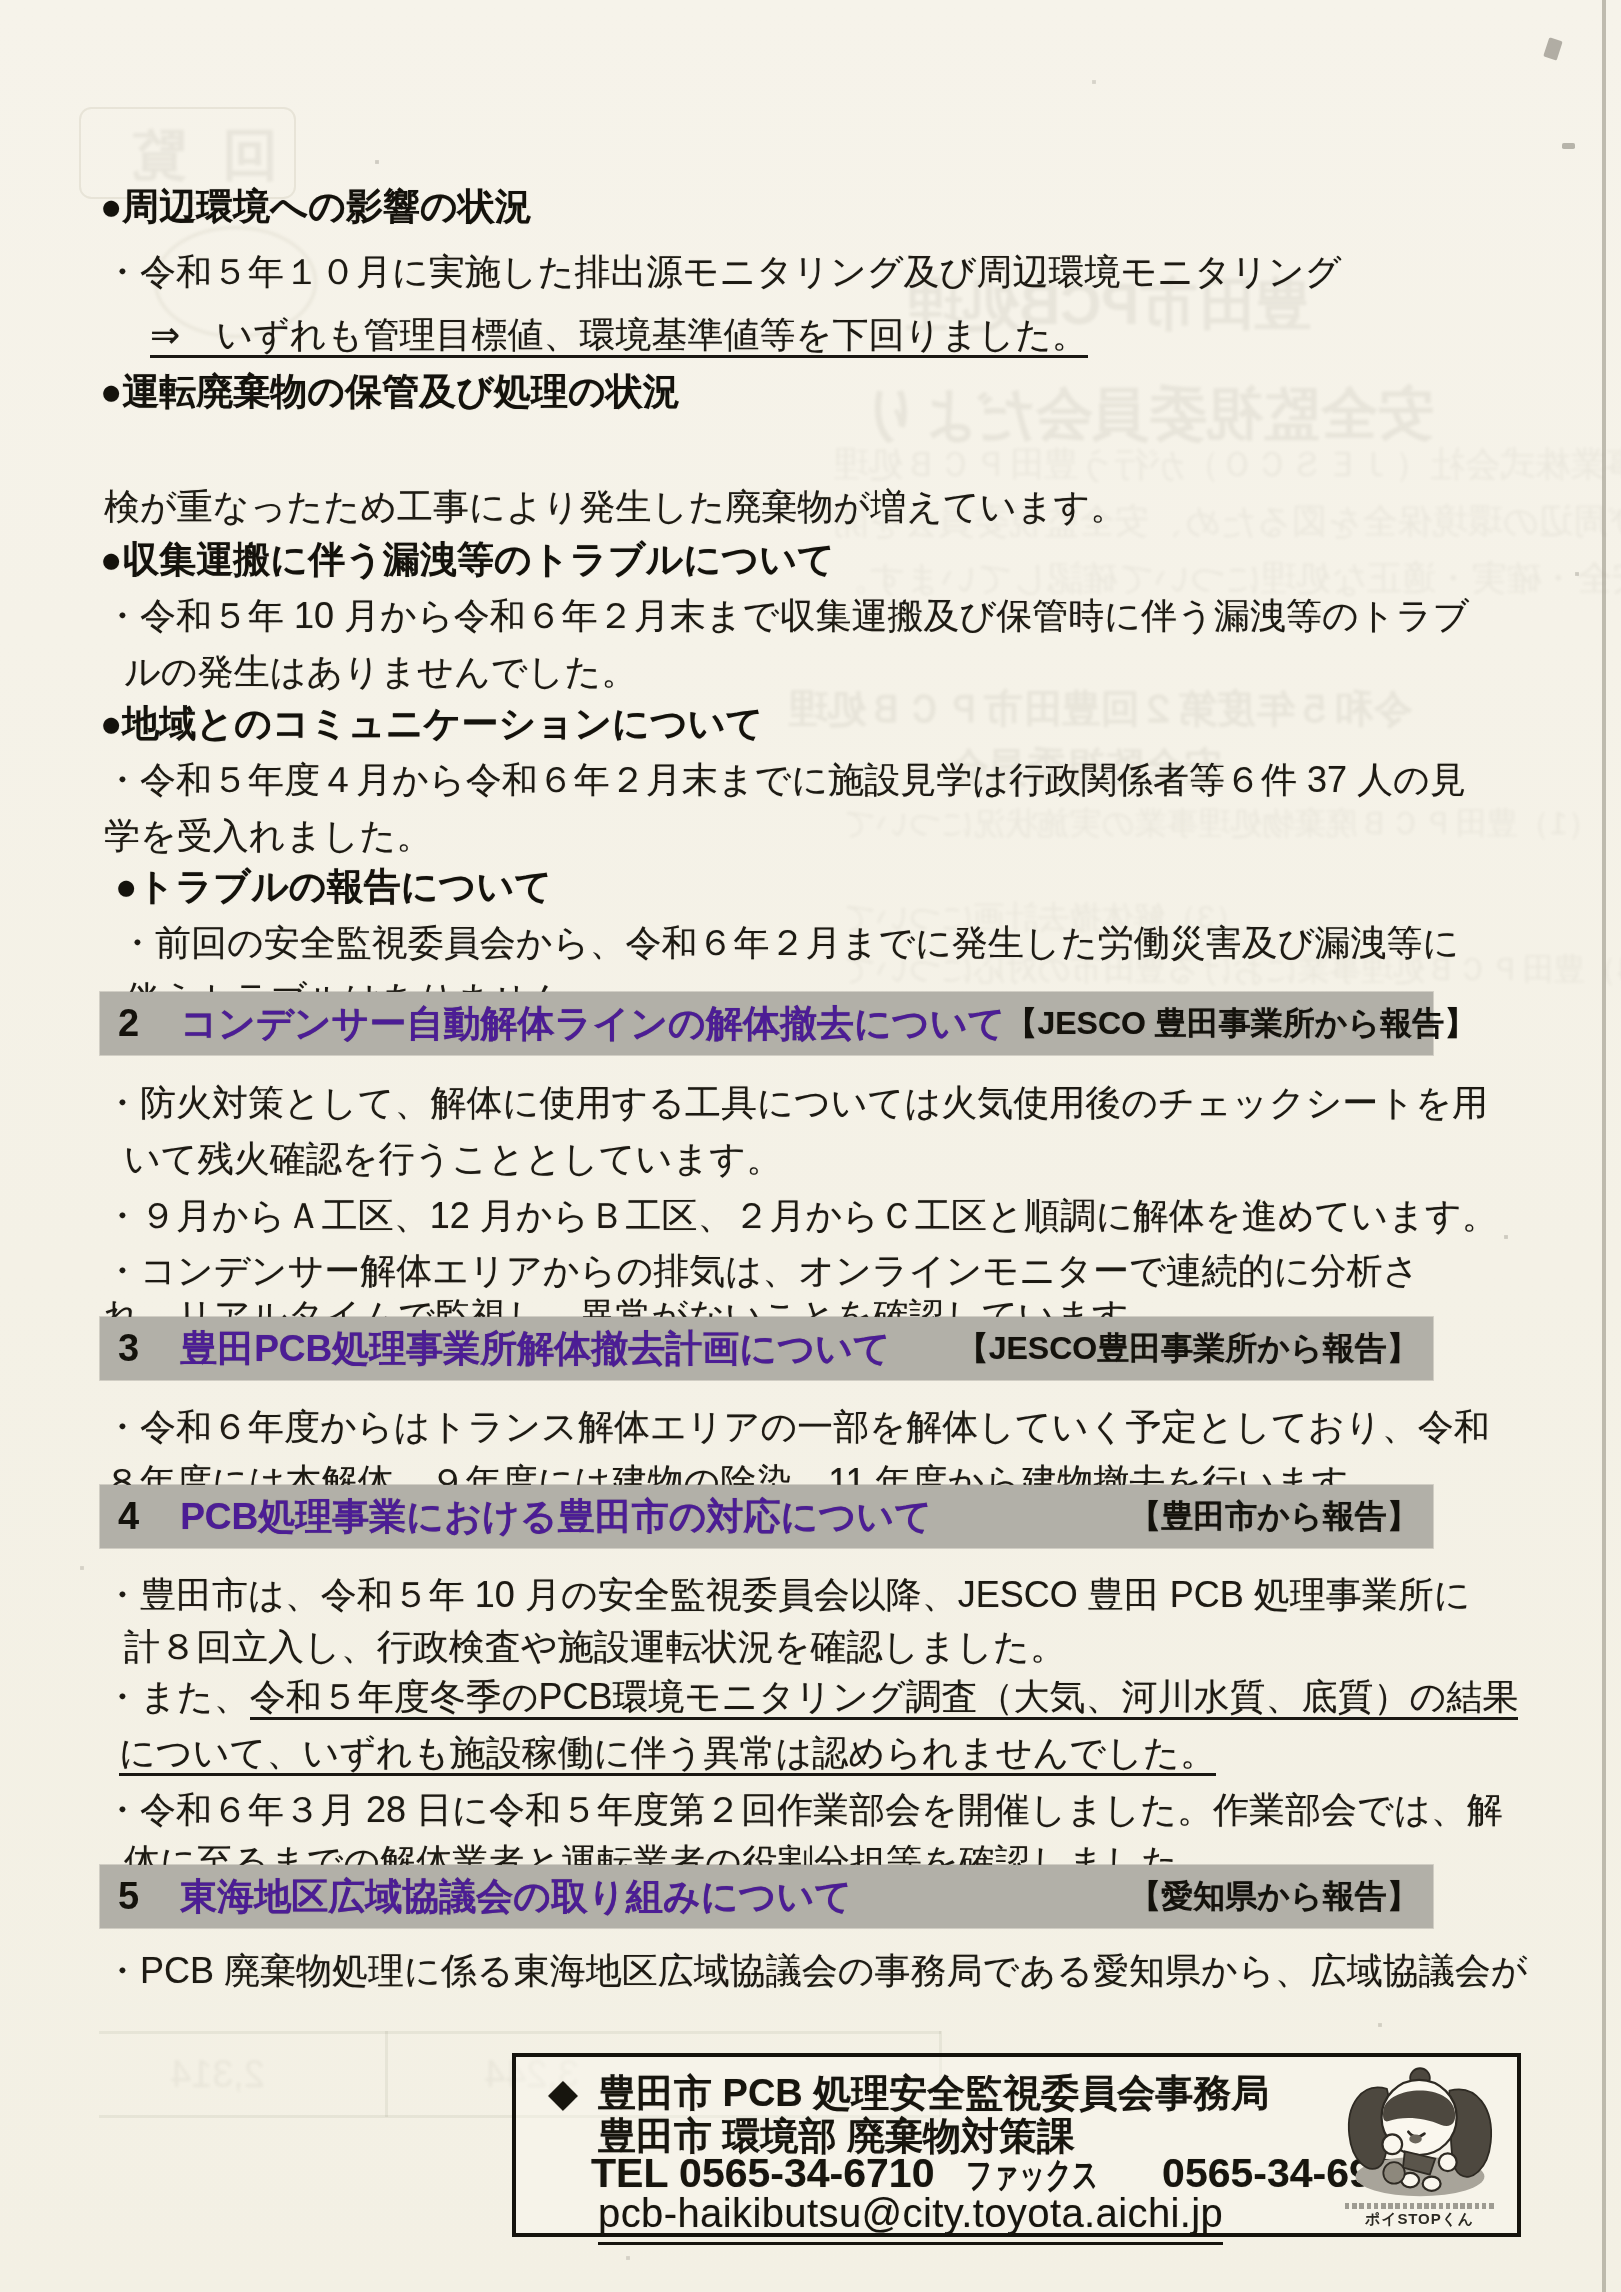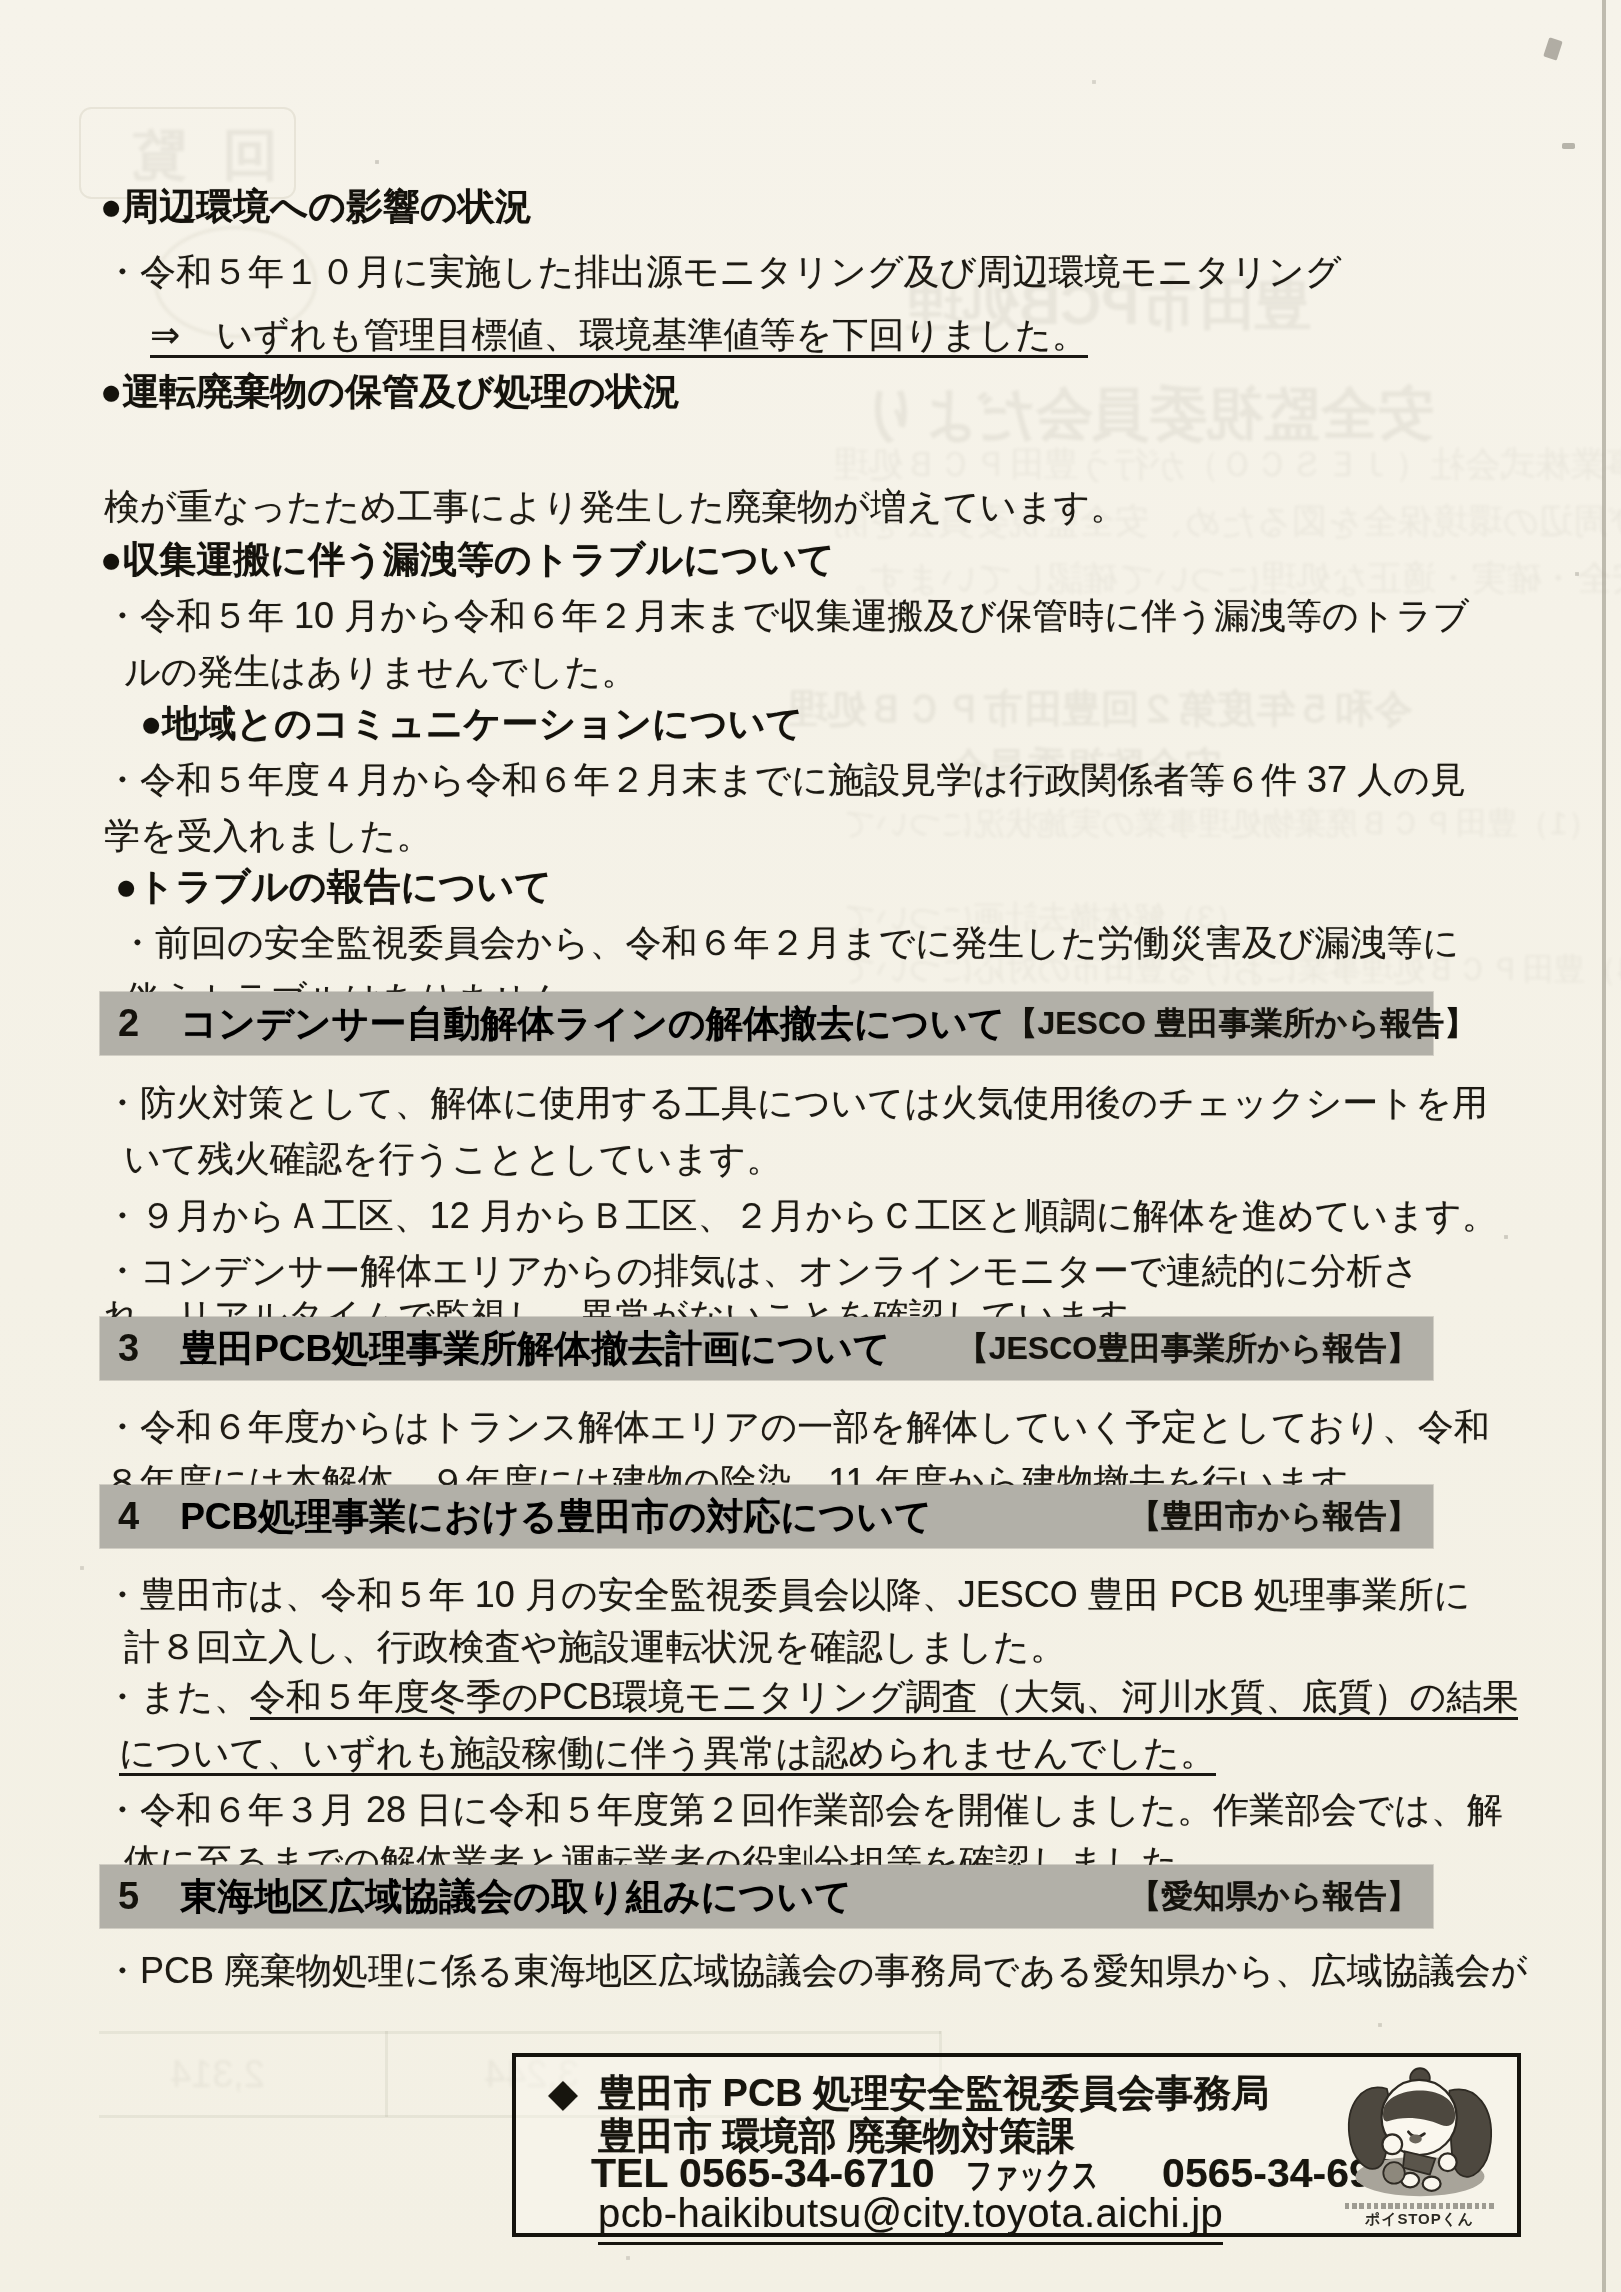--- a/index.html
+++ b/index.html
@@ -11,21 +11,21 @@
   
   .h{font-size:37px;font-weight:700;color:#14120c;white-space:nowrap;
      text-shadow:0 0 0.9px rgba(20,18,12,.4);}
   .ln{font-size:36px;font-weight:500;color:#1d1a13;white-space:nowrap;margin:4px;
       text-shadow:0 0 0.9px rgba(20,18,12,.35);}
   .uln{border-bottom:3.6px solid #1a1813;}
   
   .band{height:63px;background:#b2b0a8;display:flex;align-items:center;
         box-shadow:0 0 0 0.9px rgba(90,88,80,.25);}
   .band-no{font-size:38px;font-weight:700;color:#14120c;margin-left:18px;}
-  .band-title{font-size:37px;font-weight:700;color:#000000;margin-left:41px;
+  .band-title{font-size:37px;font-weight:700;color:#4c1d95;margin-left:41px;
               white-space:nowrap;text-shadow:0 0 0.9px rgba(0,0,0,.4);}
   .band-tag{font-size:32px;font-weight:700;color:#14120c;margin-left:auto;
             margin-right:14.3px;white-space:nowrap;text-shadow:0 0 0.9px rgba(0,0,0,.4);}
   
   .cbox{border:4.5px solid #15130d;background:rgba(250,248,240,.4);}
   .c-ln{position:absolute;white-space:nowrap;color:#17150e;margin:0;
         text-shadow:0 0 0.9px rgba(0,0,0,.35);}
   .c-diamond{font-size:39px;color:#17150e;}
   .c-name{font-size:38px;font-weight:600;}
   .c-tel{font-size:41px;font-weight:600;}
@@ -90,21 +90,21 @@
   <p class="ln abs" style="left:100px;top:244px;">・令和５年１０月に実施した排出源モニタリング及び周辺環境モニタリング</p>
   <p class="ln abs" style="left:146px;top:307px;"><span class="uln">⇒　いずれも管理目標値、環境基準値等を下回りました。</span></p>
 
   <div class="h abs" style="left:100px;top:367px;">●運転廃棄物の保管及び処理の状況</div>
   <p class="ln abs" style="left:100px;top:479px;">検が重なったため工事により発生した廃棄物が増えています。</p>
 
   <div class="h abs" style="left:100px;top:535px;">●収集運搬に伴う漏洩等のトラブルについて</div>
   <p class="ln abs" style="left:100px;top:588px;">・令和５年 10 月から令和６年２月末まで収集運搬及び保管時に伴う漏洩等のトラブ</p>
   <p class="ln abs" style="left:120px;top:644px;">ルの発生はありませんでした。</p>
 
-  <div class="h abs" style="left:100px;top:699px;margin-left:40px;">●地域とのコミュニケーションについて</div>
+  <div class="h abs" style="left:100px;top:699px;">●地域とのコミュニケーションについて</div>
   <p class="ln abs" style="left:100px;top:752px;">・令和５年度４月から令和６年２月末までに施設見学は行政関係者等６件 37 人の見</p>
   <p class="ln abs" style="left:100px;top:808px;">学を受入れました。</p>
 
   <div class="h abs" style="left:115px;top:862px;">●トラブルの報告について</div>
   <p class="ln abs" style="left:115px;top:915px;">・前回の安全監視委員会から、令和６年２月までに発生した労働災害及び漏洩等に</p>
   <p class="ln abs" style="left:120px;top:971px;">伴うトラブルはありません。</p>
 
   <div class="band abs" style="left:100px;top:992px;width:1333px;">
     <span class="band-no">2</span>
     <span class="band-title">コンデンサー自動解体ラインの解体撤去について</span>

